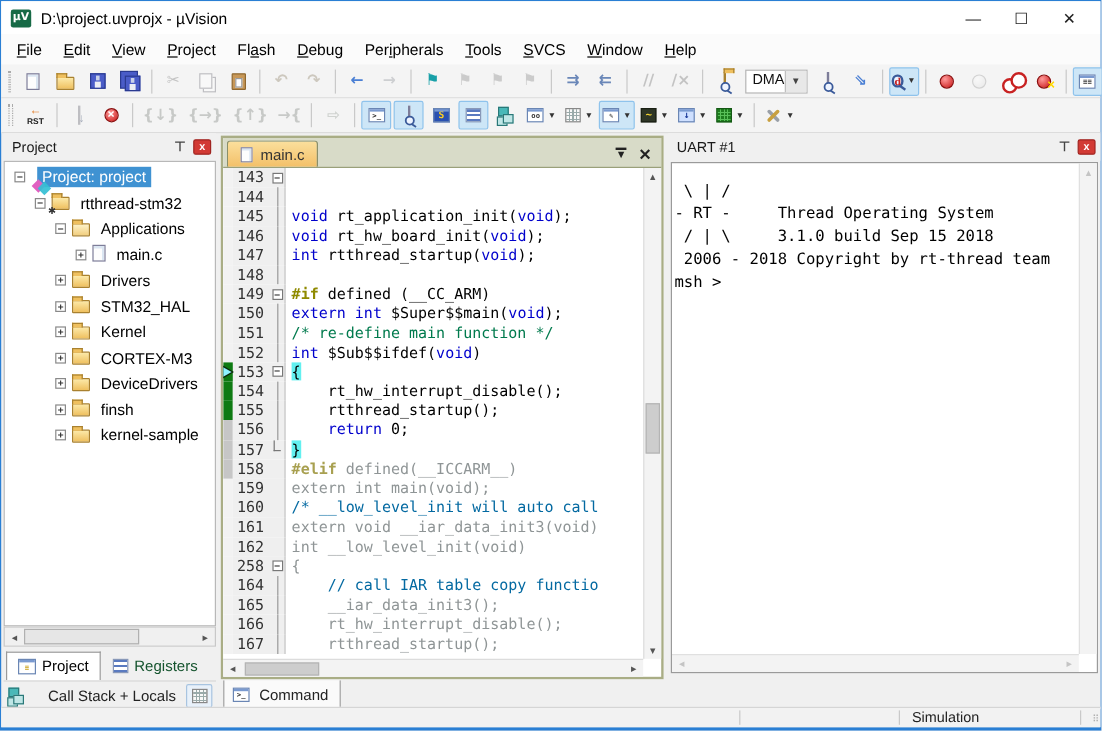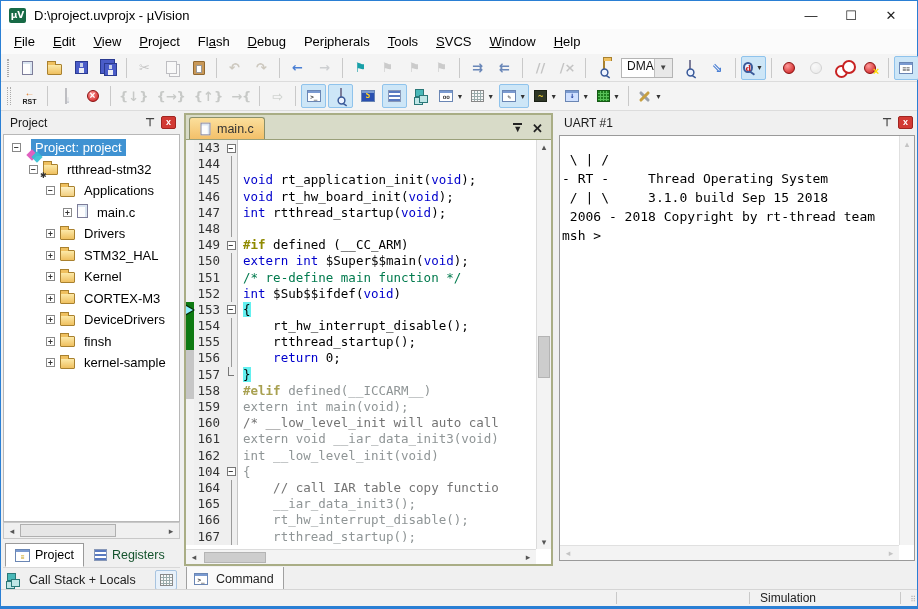--- a/index.html
+++ b/index.html
@@ -93,21 +93,21 @@
   .ticon{margin-right:5px;flex:none;position:relative}
   #projHScroll{position:absolute;left:0;bottom:28px;right:0;height:17px;background:#f0f0f0;border:1px solid #c8c8c8;display:flex;align-items:center}
   .sb-arrow{width:16px;text-align:center;color:#555;font-size:9px}
   .sb-thumb{height:13px;background:#e6e6e6;border:1px solid #b0b0b0}
   #projTabs{position:absolute;left:0;bottom:0;right:0;height:28px;display:flex;align-items:flex-end;background:#f0f0f0;padding-left:2px}
   .btab{display:flex;align-items:center;gap:5px;padding:4px 9px;font-size:12.5px;color:#14532d;border:1px solid transparent}
   .btab.on{background:#fff;border-color:#9a9a9a;border-bottom-color:#fff;color:#000}
   .btabsep{width:1px;height:14px;background:#b0b0b0;margin:0 3px 6px}
 
   #callstackBar{position:absolute;left:2px;top:566px;width:177px;height:25px;background:#f0f0f0;display:flex;align-items:center;border-top:1px solid #d8d8d8;padding:0 3px}
-  #callstackBar .lbl{font-size:12.5px;color:#222;margin-left:7px}
+  #callstackBar .lbl{font-size:12.5px;color:#222;margin-left:18px}
   .csbtn{margin-left:auto;width:22px;height:20px;border:1px solid #a8c4e0;background:#e8f1fa;display:flex;align-items:center;justify-content:center;border-radius:2px}
 
   
   #editor{position:absolute;left:183px;top:112px;width:369px;height:453px;border:2px solid #a9ad85;background:#fff}
   #etabbar{height:25px;background:#d8dbc8;display:flex;align-items:flex-end;padding-left:3px;border-bottom:1px solid #9aa07a}
   .etab{display:flex;align-items:center;gap:6px;height:22px;padding:0 10px;border:1px solid #8a8f6a;border-bottom:none;border-radius:3px 3px 0 0;font-size:12.5px;margin-right:2px}
   .etab.orange{background:linear-gradient(#fbdf9c,#f3c069);color:#333}
   .etab.on{background:#e7ecd2;font-weight:bold}
   .etab.on .etlbl{border-bottom:2px solid #222}
   .etab .i-page{transform:scale(.9)}
@@ -119,21 +119,21 @@
   .cm{width:8px;flex:none;background:#f2f2f2}
   .cm.g{background:#0e7a12}.cm.y{background:#c6c6c6}
   .ln{width:31px;flex:none;text-align:right;padding-right:5px;background:#efefef;color:#333;font:12.5px/16.2px "DejaVu Sans Mono",monospace}
   .fc{width:13px;flex:none;background:#efefef;border-right:1px solid #c6c6c6;position:relative;display:flex;align-items:center;justify-content:center}
   .fb{width:9px;height:9px;border:1px solid #777;background:#fff;color:#333;font:bold 8px/7px "DejaVu Sans Mono",monospace;text-align:center}
   .fl{width:1px;height:100%;background:#9a9a9a}
   .fe{width:6px;height:9px;border-left:1px solid #777;border-bottom:1px solid #777;margin-bottom:7px}
   .ct{white-space:pre;font:12.5px/16.2px "DejaVu Sans Mono",monospace;padding-left:5px;color:#000}
   .tk-k{color:#0000cc}.tk-t{color:#000}.tk-c{color:#007a4d}
   .tk-p{color:#8f8a00;font-weight:bold}
-  .tk-ik{color:#8f9596}.tk-ic{color:#737373}.tk-ip{color:#a8a050;font-weight:bold}
+  .tk-ik{color:#8f9596}.tk-ic{color:#0369a1}.tk-ip{color:#a8a050;font-weight:bold}
   .tk-hb{background:#63f0f0;color:#000}
   .pcarrow{position:absolute;left:-1px;top:2px;width:0;height:0;border-top:6px solid transparent;border-bottom:6px solid transparent;border-left:10px solid #0a2a0a;z-index:2}
   .pcarrow::after{content:"";position:absolute;left:-9px;top:-4px;border-top:4px solid transparent;border-bottom:4px solid transparent;border-left:7px solid #8ef2ff}
   #evScroll{position:absolute;right:0;top:25px;bottom:15px;width:15px;background:#f3f3f3;border-left:1px solid #dcdcdc;display:flex;flex-direction:column;align-items:center}
   #evScroll .sb-arrow{height:14px;line-height:14px}
   #evThumb{position:absolute;left:1px;right:1px;top:48%;height:42px;background:#cdcdcd;border:1px solid #b4b4b4}
   #ehScroll{position:absolute;left:0;right:15px;bottom:0;height:15px;background:#f3f3f3;border-top:1px solid #dcdcdc;display:flex;align-items:center}
   #ehThumb{width:62px;height:11px;background:#cdcdcd;border:1px solid #b4b4b4;margin-left:2px}
 
   #commandTab{position:absolute;left:185px;top:566px;width:98px;height:25px;background:#fafafa;border:1px solid #a0a0a0;border-top:none;display:flex;align-items:center;gap:8px;padding-left:7px;font-size:12.5px;color:#222}
@@ -638,21 +638,21 @@
           <span class="ct"><span class="tk-ik">extern void __iar_data_init3(void)</span></span>
         </div>
         <div class="cl">
           <span class="cm"></span>
           <span class="ln">162</span>
           <span class="fc"></span>
           <span class="ct"><span class="tk-ik">int __low_level_init(void)</span></span>
         </div>
         <div class="cl">
           <span class="cm"></span>
-          <span class="ln">104</span>
+          <span class="ln">258</span>
           <span class="fc">
             <span class="fb">−</span>
           </span>
           <span class="ct"><span class="tk-ik">{</span></span>
         </div>
         <div class="cl">
           <span class="cm"></span>
           <span class="ln">164</span>
           <span class="fc">
             <span class="fl"></span>

